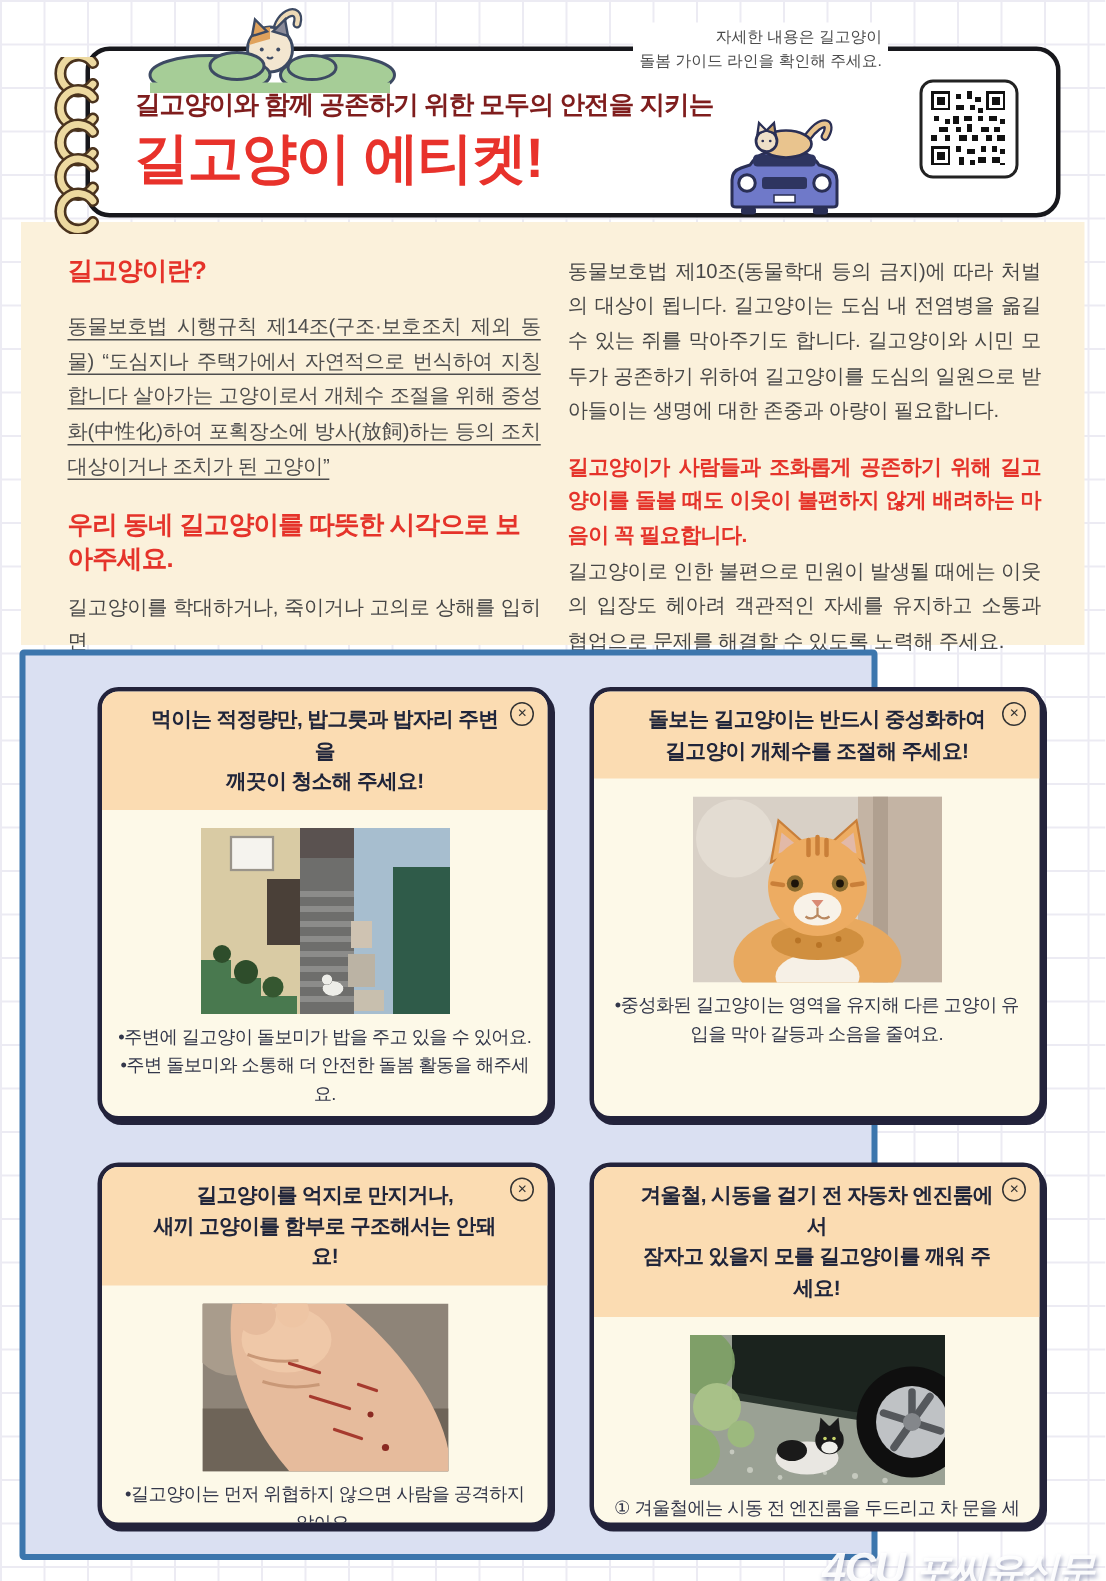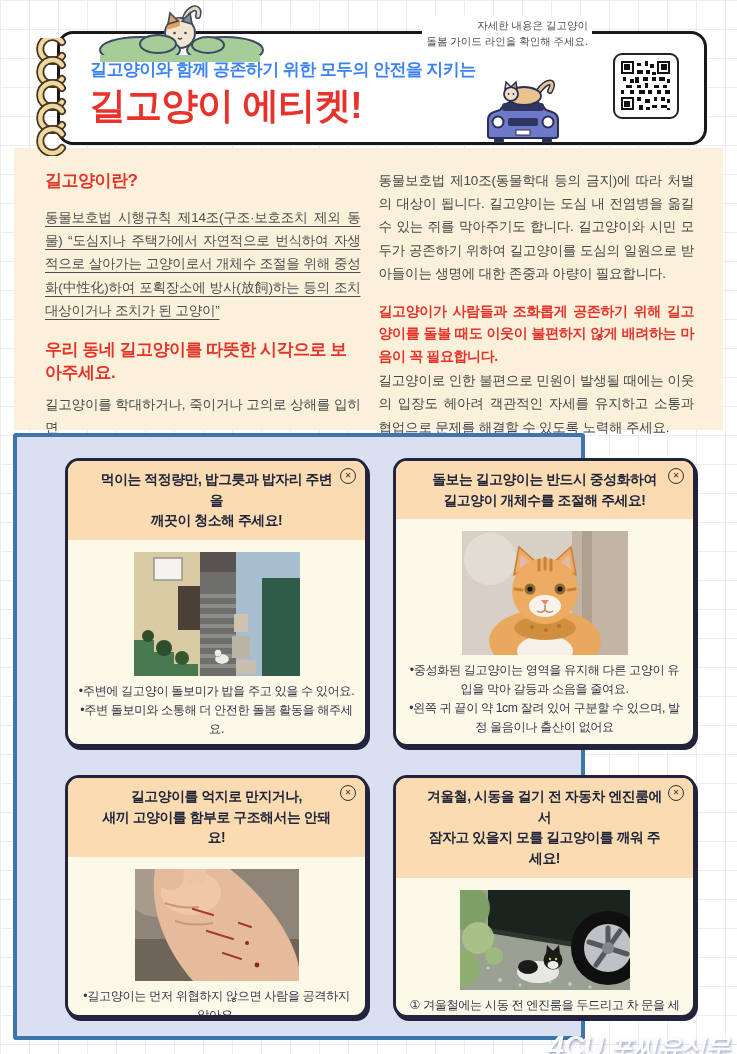--- a/index.html
+++ b/index.html
@@ -14,21 +14,21 @@
   }
   
   .header-card{
     position:absolute; left:57px; top:31px; width:650px; height:114px;
     background:#ffffff; border:3px solid #17171c; border-radius:16px; z-index:2;
   }
   .spiral{ position:absolute; left:24px; top:38px; z-index:4; }
   .bushcat{ position:absolute; left:92px; top:0px; z-index:3; }
   .subtitle{
     position:absolute; left:30px; top:24px; font-size:17px; font-weight:bold;
-    color:#3b82f6; letter-spacing:-0.6px;
+    color:#7f1d1d; letter-spacing:-0.6px;
   }
   .main-title{
     position:absolute; left:29px; top:47px; font-size:37px; font-weight:900;
     color:#e8322b; letter-spacing:-1px;
   }
   .car-illu{ position:absolute; left:418px; top:40px; }
   .note{
     position:absolute; right:115px; top:-16px; text-align:right; background:#fff;
     padding:2px 4px; font-size:10.5px; color:#4c4c4c; line-height:1.55; z-index:3;
   }
@@ -200,21 +200,21 @@
           <rect x="23" y="25" width="3" height="2"></rect>
             <rect x="26" y="27" width="2" height="1"></rect>
         </g>
       </svg>
     </div>
   </div>
 
   <div class="intro">
     <div class="col">
       <div class="red-head">길고양이란?</div>
-      <div class="body-p law">동물보호법 시행규칙 제14조(구조·보호조치 제외 동물) “도심지나 주택가에서 자연적으로 번식하여 자생적으로 살아가는 고양이로서 개체수 조절을 위해 중성화(中性化)하여 포획장소에 방사(放飼)하는 등의 조치 대상이거나 조치가 된 고양이”</div>
+      <div class="body-p law">동물보호법 시행규칙 제14조(구조·보호조치 제외 동물) “도심지나 주택가에서 자연적으로 번식하여 지칭합니다 살아가는 고양이로서 개체수 조절을 위해 중성화(中性化)하여 포획장소에 방사(放飼)하는 등의 조치 대상이거나 조치가 된 고양이”</div>
       <div class="red-head" style="margin-top:16px">우리 동네 길고양이를 따뜻한 시각으로 보아주세요.</div>
       <div class="body-p">길고양이를 학대하거나, 죽이거나 고의로 상해를 입히면</div>
     </div>
     <div class="col">
       <div class="body-p">동물보호법 제10조(동물학대 등의 금지)에 따라 처벌의 대상이 됩니다. 길고양이는 도심 내 전염병을 옮길 수 있는 쥐를 막아주기도 합니다. 길고양이와 시민 모두가 공존하기 위하여 길고양이를 도심의 일원으로 받아들이는 생명에 대한 존중과 아량이 필요합니다.</div>
       <div class="red-em">길고양이가 사람들과 조화롭게 공존하기 위해 길고양이를 돌볼 때도 이웃이 불편하지 않게 배려하는 마음이 꼭 필요합니다.</div>
       <div class="body-p" style="margin-top:2px">길고양이로 인한 불편으로 민원이 발생될 때에는 이웃의 입장도 헤아려 객관적인 자세를 유지하고 소통과 협업으로 문제를 해결할 수 있도록 노력해 주세요.</div>
     </div>
   </div>
 
@@ -302,21 +302,20 @@
               <circle cx="68" cy="58" r="2.6" fill="#1c140a"></circle>
             <circle cx="98" cy="58" r="5.5" fill="#8a6b2f"></circle>
               <circle cx="98" cy="58" r="2.6" fill="#1c140a"></circle>
             <ellipse cx="83" cy="75" rx="16" ry="11" fill="#f8f2e8"></ellipse>
             <polygon points="79,69 87,69 83,74" fill="#d98a74"></polygon>
             <path d="M83 74 L83 79 M83 79 Q79 83 75 80 M83 79 Q87 83 91 80" fill="none" stroke="#b98860" stroke-width="1.5"></path>
           </svg>
         </span>
         <div class="bullets">
           <div>•중성화된 길고양이는 영역을 유지해 다른 고양이 유입을 막아 갈등과 소음을 줄여요.</div>
-          <div>•왼쪽 귀 끝이 약 1cm 잘려 있어 구분할 수 있으며, 발정 울음이나 출산이 없어요</div>
         </div>
       </div>
     </div>
 
     <div class="card c3">
       <div class="card-head">
         <div>길고양이를 억지로 만지거나,</div>
         <div>새끼 고양이를 함부로 구조해서는 안돼요!</div>
         <span class="close-ic">✕</span>
       </div>

